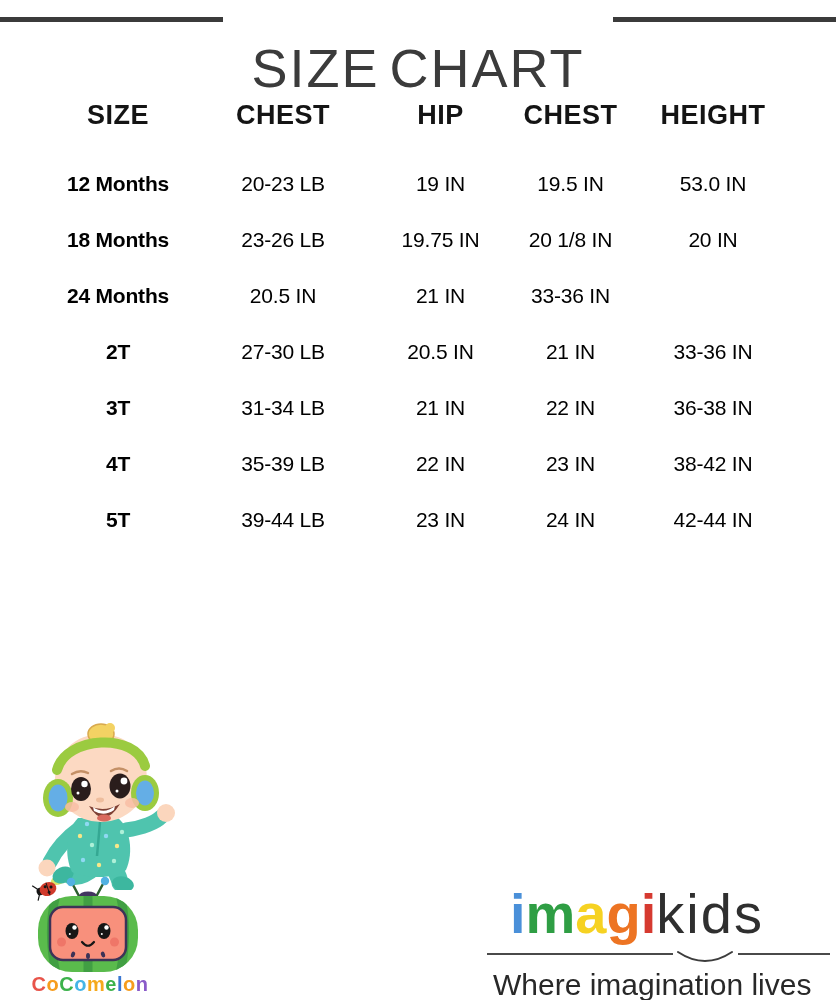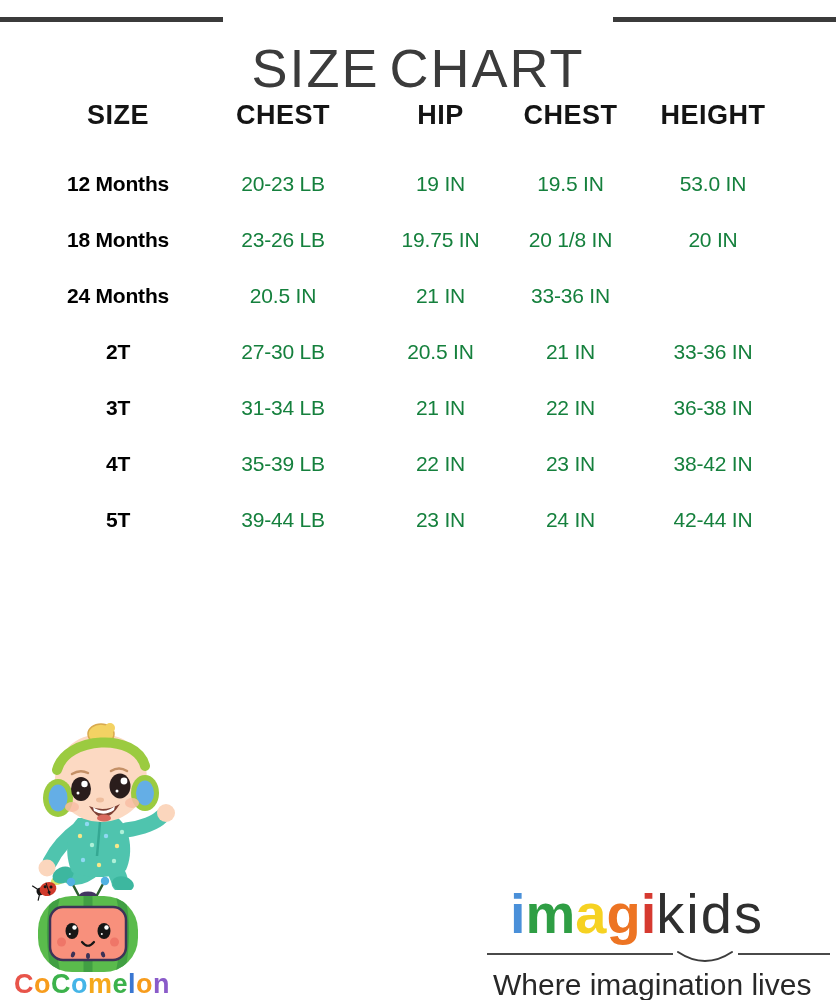--- a/index.html
+++ b/index.html
@@ -25,30 +25,30 @@
   .t-row{
     display:grid;grid-template-columns:160px 170px 145px 115px 170px;
     align-items:center;height:56px;
   }
   .t-header{height:58px;}
   .t-header .cell{
     font-weight:800;font-size:27px;color:#141414;text-align:center;letter-spacing:0.5px;
   }
   .t-body{margin-top:12px;}
   .t-body .cell{
-    font-size:21px;color:#15803d;text-align:center;letter-spacing:-0.2px;
+    font-size:21px;color:#000000;text-align:center;letter-spacing:-0.2px;
   }
   .t-body .size-cell{font-weight:700;color:#000000;}
 
   
   .jj{position:absolute;left:8px;top:718px;width:195px;height:172px;}
   .melon{position:absolute;left:26px;top:876px;width:128px;height:98px;}
   .coco-wordmark{
     position:absolute;left:14px;top:970px;width:152px;text-align:center;
-    font-size:27px;font-weight:800;letter-spacing:0.5px;line-height:28px;white-space:nowrap;
+    font-size:20px;font-weight:800;letter-spacing:0.5px;line-height:28px;white-space:nowrap;
   }
 
   
   .imagikids{position:absolute;left:480px;top:884px;width:356px;height:116px;}
   .ik-logo{
     position:absolute;left:30px;top:0;font-size:56px;line-height:60px;
     font-weight:800;white-space:nowrap;letter-spacing:0px;
   }
   .ik-kids{font-weight:300;color:#2f2f2f;letter-spacing:2px;}
   .ik-underline{position:absolute;left:0;top:62px;width:356px;height:24px;}

